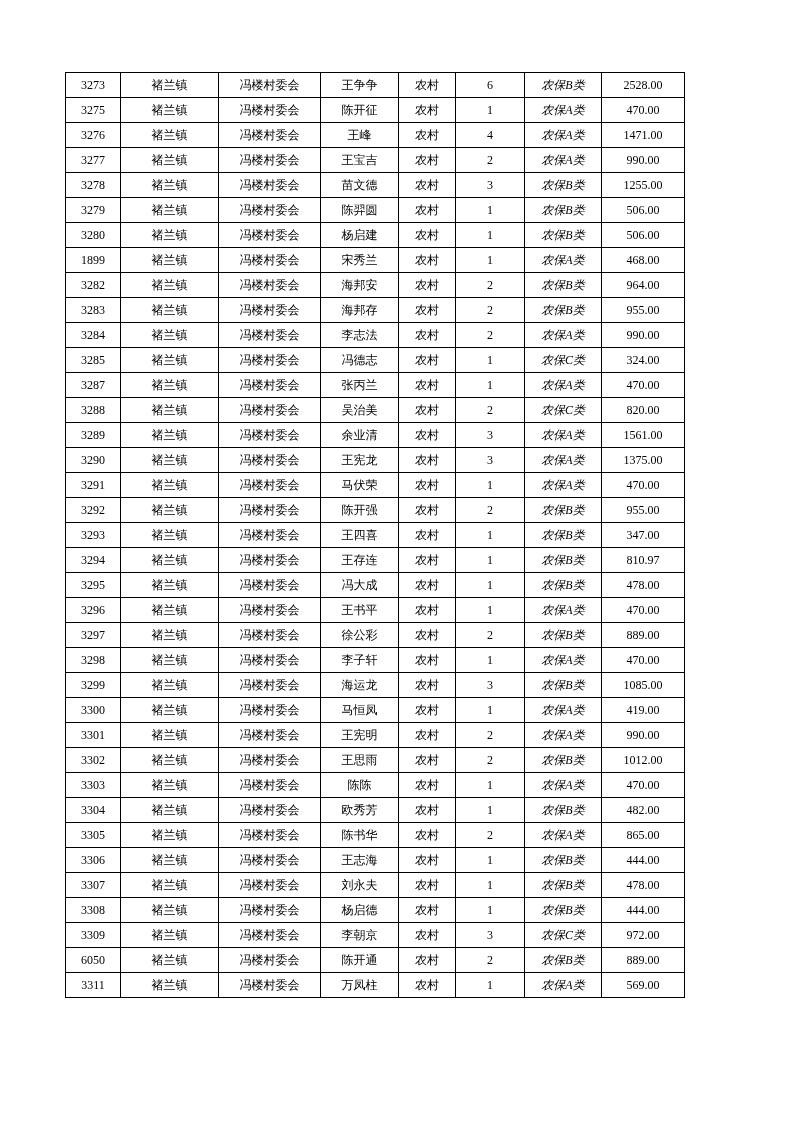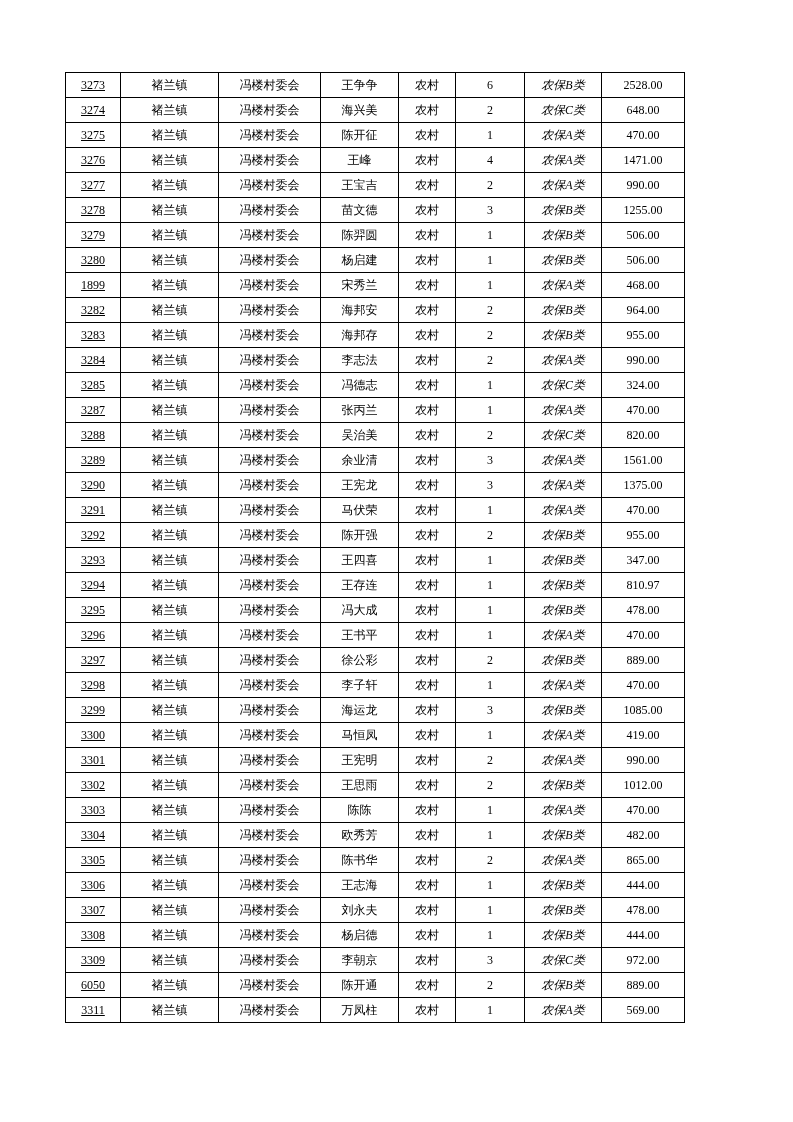--- a/index.html
+++ b/index.html
@@ -31,21 +31,21 @@
     border: 1px solid #000000;
     height: 24px;
     font-size: 12px;
     line-height: 24px;
     text-align: center;
     vertical-align: middle;
     padding: 0;
     overflow: hidden;
     white-space: nowrap;
   }
-  td.col-serial   { width: 54px; text-decoration: underline; }
+  td.col-serial   { width: 54px; }
   td.col-town     { width: 97px; }
   td.col-village  { width: 101px; }
   td.col-name     { width: 77px; }
   td.col-type     { width: 56px; }
   td.col-count    { width: 68px; }
   td.col-category { width: 76px; font-style: italic; }
   td.col-amount   { width: 82px; text-align: right; padding-right: 26px; }
 </style>
 </head>
 <body>
@@ -57,30 +57,20 @@
           <td class="col-serial">3273</td>
           <td class="col-town">褚兰镇</td>
           <td class="col-village">冯楼村委会</td>
           <td class="col-name">王争争</td>
           <td class="col-type">农村</td>
           <td class="col-count">6</td>
           <td class="col-category">农保B类</td>
           <td class="col-amount">2528.00</td>
         </tr>
         <tr>
-          <td class="col-serial">3274</td>
-          <td class="col-town">褚兰镇</td>
-          <td class="col-village">冯楼村委会</td>
-          <td class="col-name">海兴美</td>
-          <td class="col-type">农村</td>
-          <td class="col-count">2</td>
-          <td class="col-category">农保C类</td>
-          <td class="col-amount">648.00</td>
-        </tr>
-        <tr>
           <td class="col-serial">3275</td>
           <td class="col-town">褚兰镇</td>
           <td class="col-village">冯楼村委会</td>
           <td class="col-name">陈开征</td>
           <td class="col-type">农村</td>
           <td class="col-count">1</td>
           <td class="col-category">农保A类</td>
           <td class="col-amount">470.00</td>
         </tr>
         <tr>

